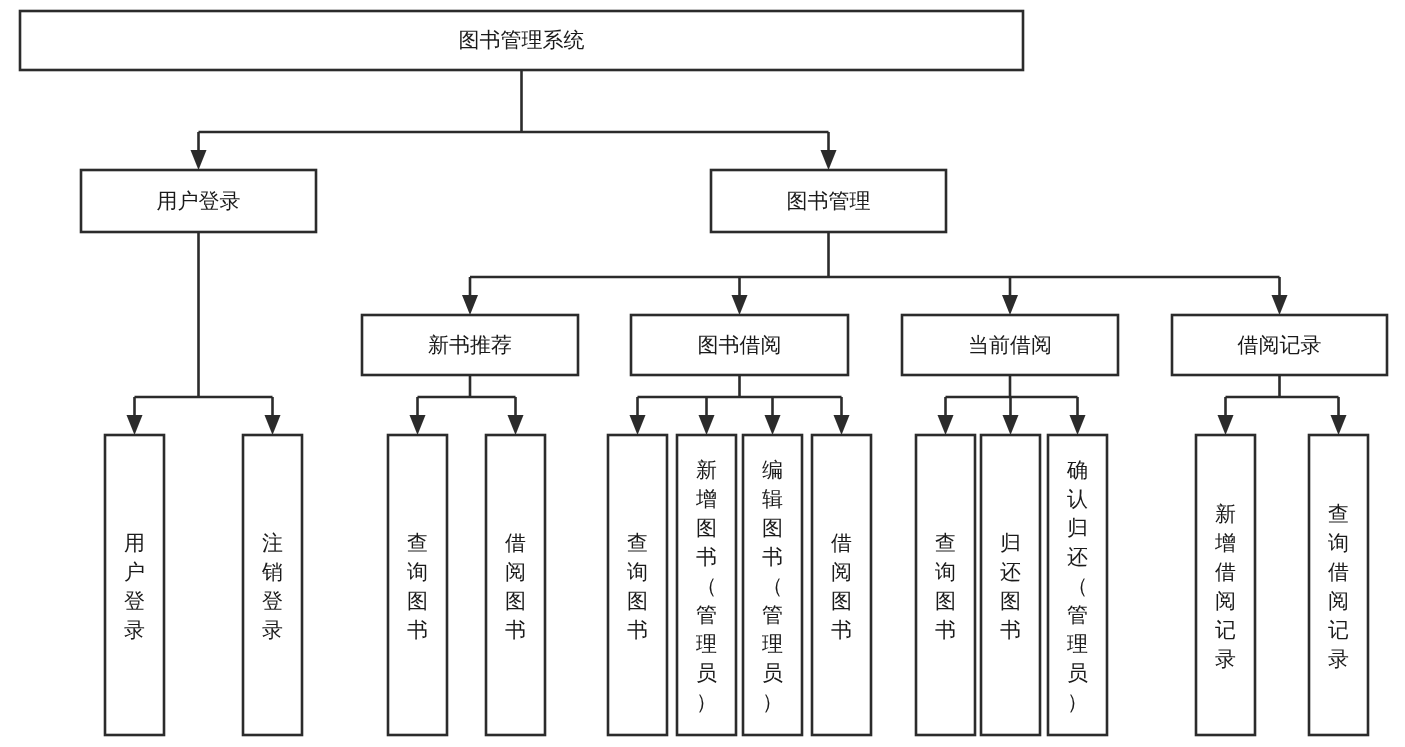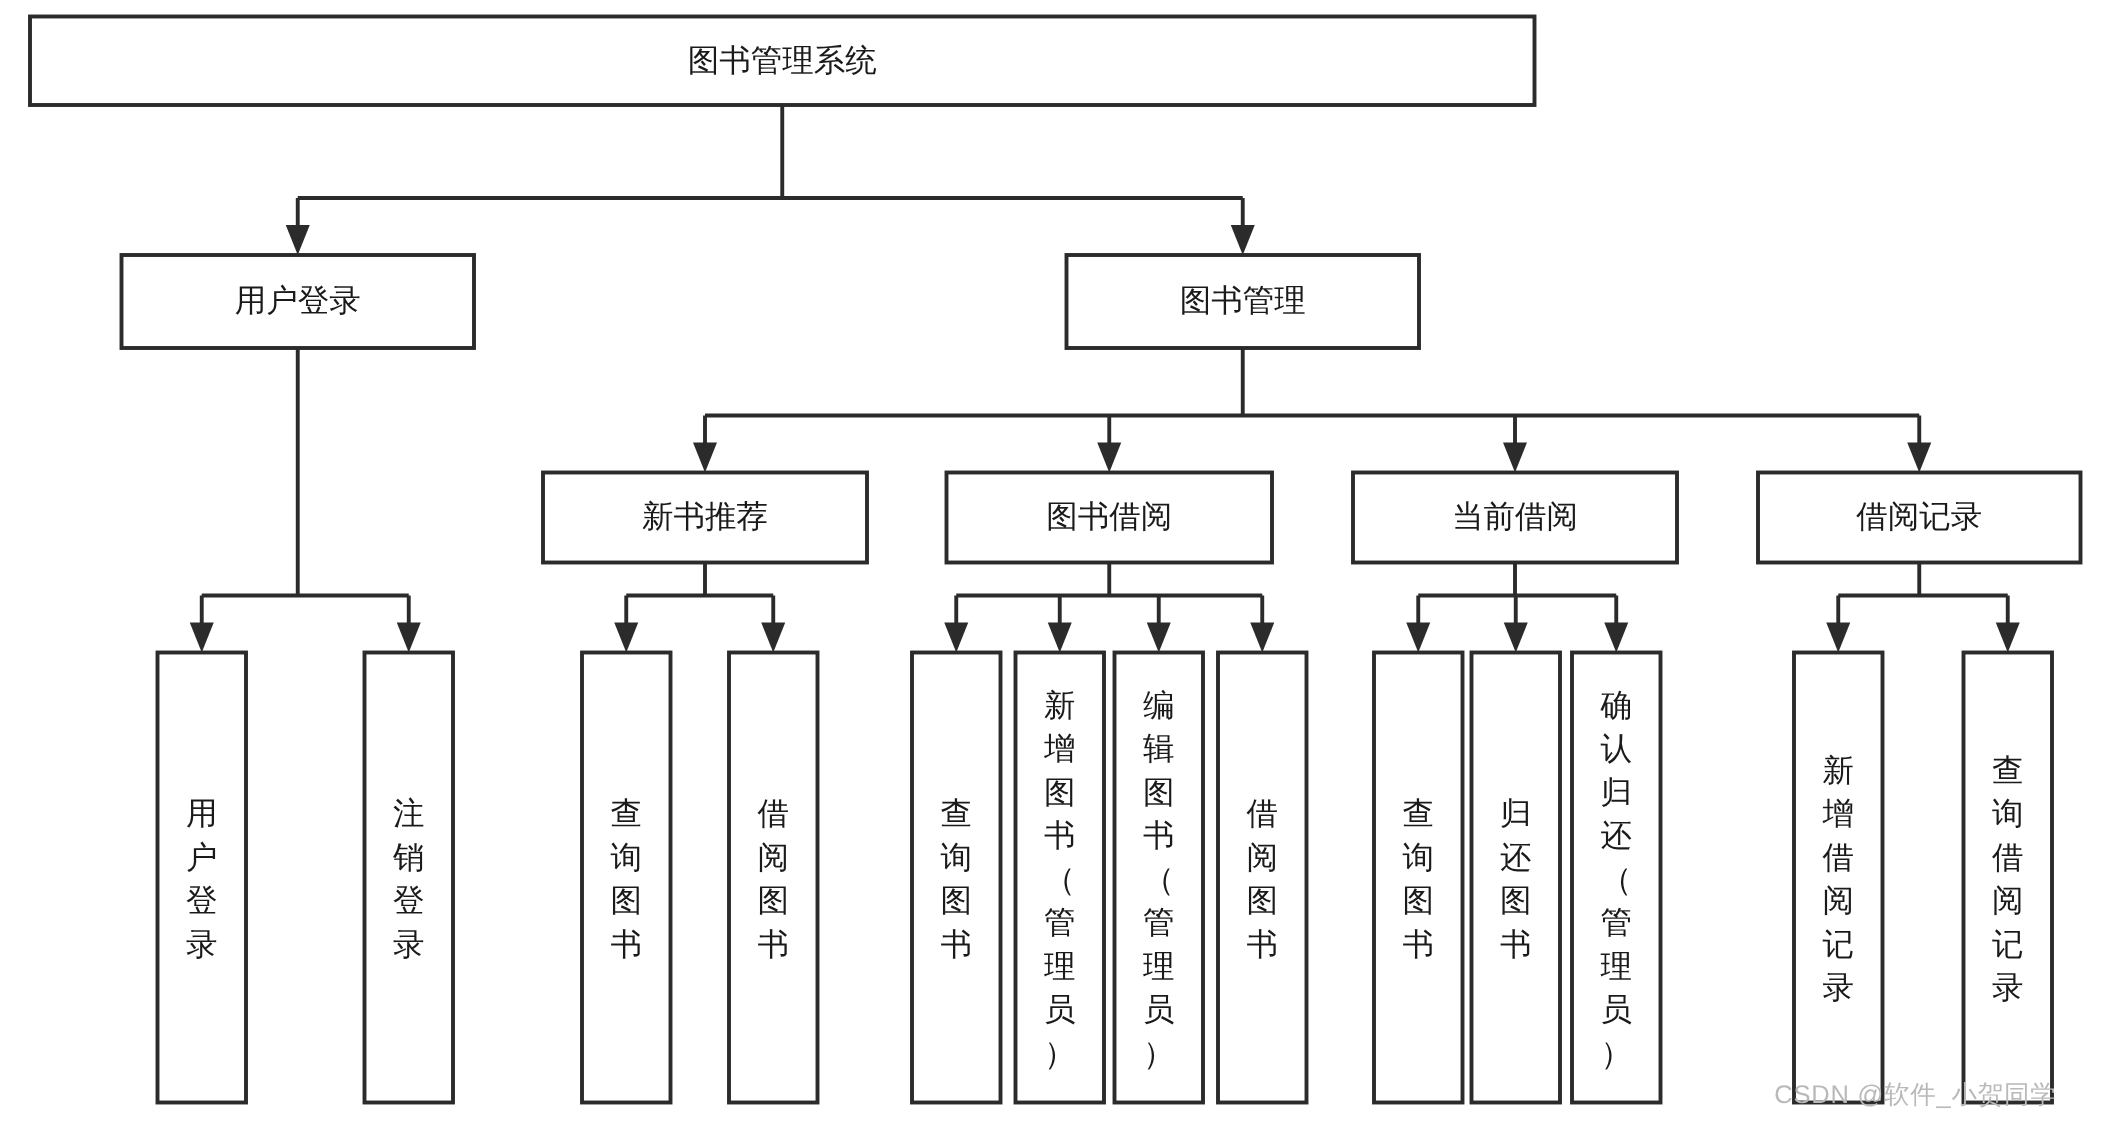--- a/index.html
+++ b/index.html
@@ -216,14 +216,13 @@
         <g>
           <rect class="node-rect" x="1196" y="435" width="59" height="300"></rect>
           <text class="node-label-vertical" x="1225.5" y="520.62"><tspan x="1225.5" dy="0">新</tspan><tspan x="1225.5" dy="29">增</tspan><tspan x="1225.5" dy="29">借</tspan><tspan x="1225.5" dy="29">阅</tspan><tspan x="1225.5" dy="29">记</tspan><tspan x="1225.5" dy="29">录</tspan></text>
         </g>
         <g>
           <rect class="node-rect" x="1309" y="435" width="59" height="300"></rect>
           <text class="node-label-vertical" x="1338.5" y="520.62"><tspan x="1338.5" dy="0">查</tspan><tspan x="1338.5" dy="29">询</tspan><tspan x="1338.5" dy="29">借</tspan><tspan x="1338.5" dy="29">阅</tspan><tspan x="1338.5" dy="29">记</tspan><tspan x="1338.5" dy="29">录</tspan></text>
         </g>
       </g>
   </svg>
-  <div class="watermark">CSDN @软件_小贺同学</div>
 </div>
 
 </body></html>

